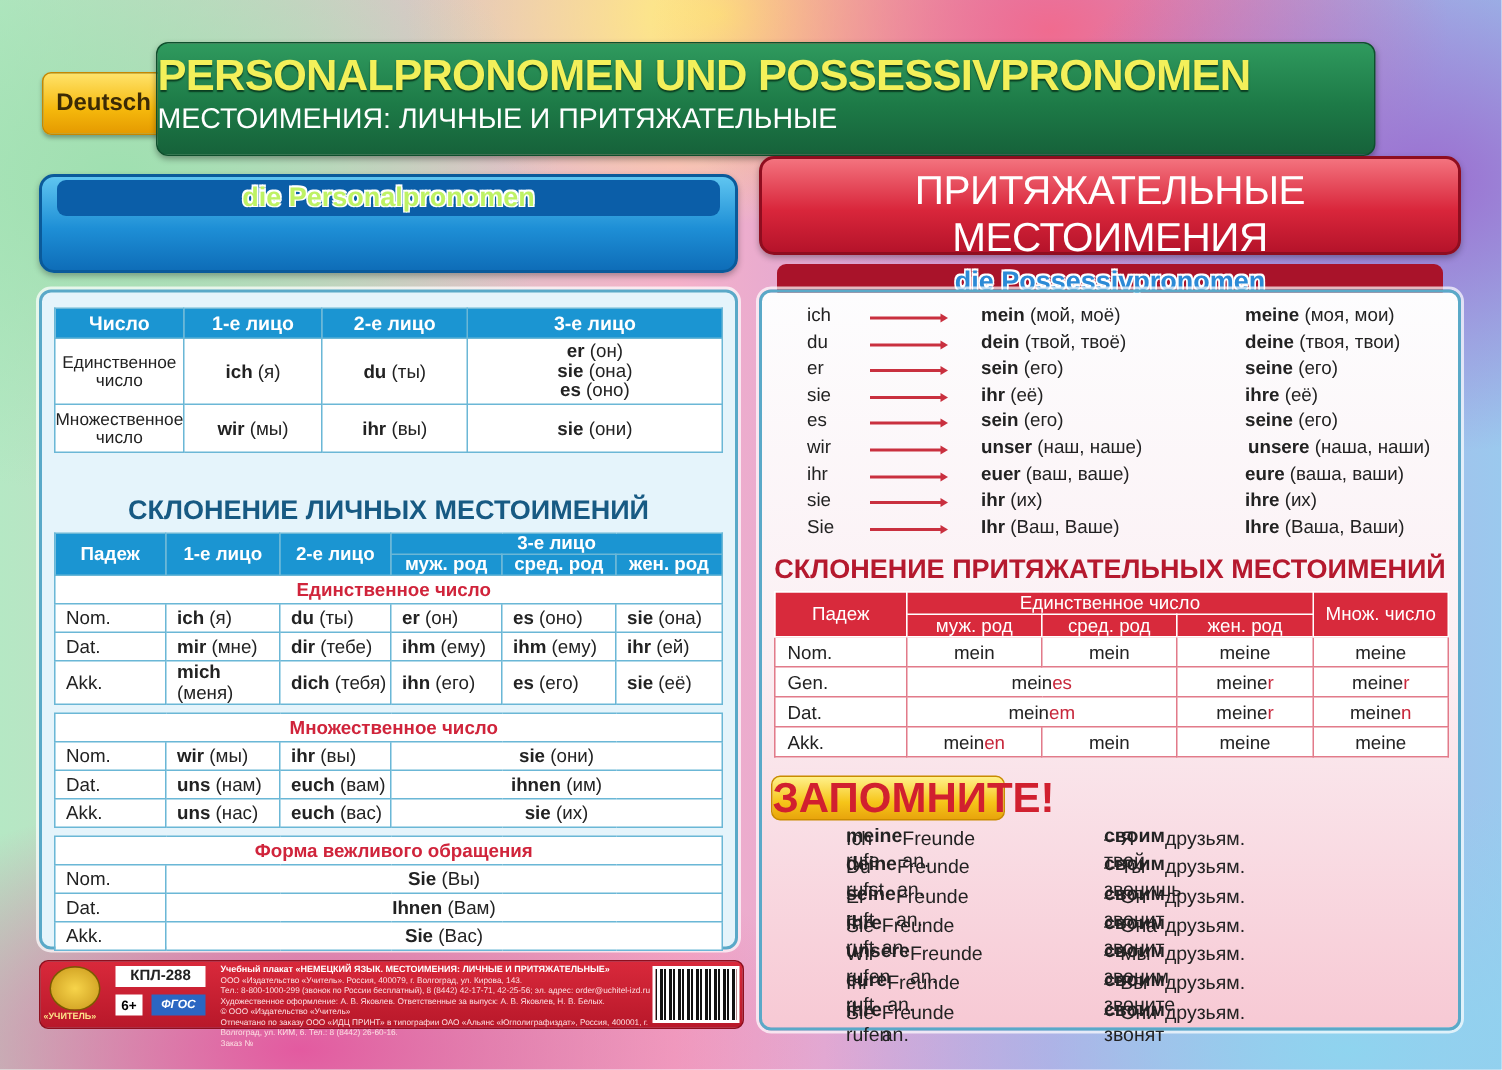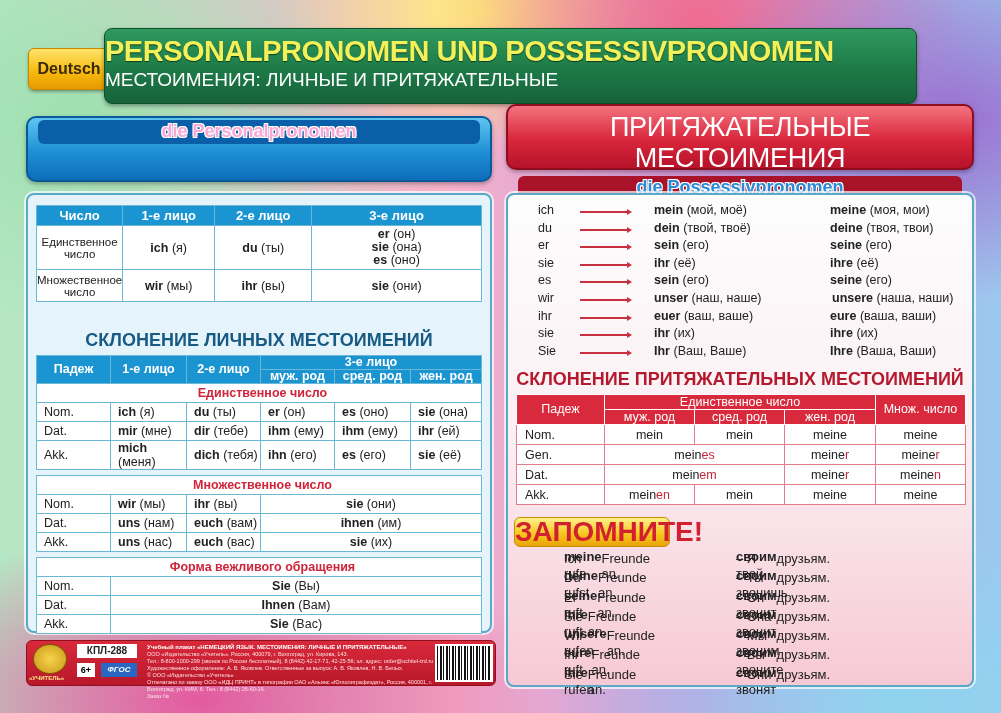--- a/index.html
+++ b/index.html
@@ -16,21 +16,21 @@
 
 .deutsch{left:28px;top:48px;width:82px;height:42px;border-radius:6px;background:linear-gradient(#ffe36a,#f5b80c 60%,#e59a00);border:1px solid #c78700;box-shadow:0 2px 3px rgba(0,0,0,.3);display:flex;align-items:center;justify-content:center;font-family:"Liberation Sans",sans-serif;font-weight:bold;font-size:16px;color:#3b2a05}
 .hdr{left:104px;top:28px;width:918px;max-width:813px;height:76px;border-radius:8px;background:linear-gradient(#2f9a5e,#1d7a47 55%,#16623a);border:1px solid #0f4f2d;box-shadow:0 2px 4px rgba(0,0,0,.35);}
 .hdr .t1{font-family:"Liberation Sans",sans-serif;font-weight:bold;color:#f3f05a;font-size:29px;letter-spacing:-0.5px;margin-top:6px;text-shadow:0 1px 1px #0a3d21}
 .hdr .t2{font-family:"Liberation Sans",sans-serif;color:#fff;font-size:19px;margin-top:1px}
 
 .ban{height:66px;border-radius:10px;text-align:center;box-shadow:0 2px 4px rgba(0,0,0,.3)}
 .ban .bt{font-family:"Liberation Sans",sans-serif;color:#fff;font-size:27px;padding-top:6px;letter-spacing:-.3px}
 .ban .bs{margin:2px 10px 0;height:24px;border-radius:6px;font-family:"Liberation Sans",sans-serif;font-weight:bold;font-size:18px;line-height:22px}
 .ban.blue{left:26px;top:116px;width:466px;background:linear-gradient(#5fc5f0,#1e8fd6 55%,#0e6db8);border:2px solid #0a5a9a}
-.ban.blue .bs{background:#0b5ea8;color:#f9a8d4;text-shadow:-1px -1px 0 #fff,1px -1px 0 #fff,-1px 1px 0 #fff,1px 1px 0 #fff}
+.ban.blue .bs{background:#0b5ea8;color:#bef264;text-shadow:-1px -1px 0 #fff,1px -1px 0 #fff,-1px 1px 0 #fff,1px 1px 0 #fff}
 .ban.red{left:506px;top:104px;width:468px;background:linear-gradient(#f3737e,#d9263b 55%,#b5132a);border:2px solid #8f0d1f}
 .ban.red .bs{background:#a9132a;color:#2c8ad6;text-shadow:-1px -1px 0 #fff,1px -1px 0 #fff,-1px 1px 0 #fff,1px 1px 0 #fff}
 
 .panel{border:2px solid #5aa9c8;border-radius:8px;box-shadow:0 0 0 2px rgba(255,255,255,.7)}
 .lpanel{left:26px;top:193px;width:466px;height:440px;background:#e5f4fb}
 .rpanel{left:506px;top:193px;width:468px;height:494px;background:linear-gradient(#fdfdfe 0%,#fbeff3 50%,#f7c9d4 100%)}
 table{border-collapse:collapse;font-family:"Liberation Sans",sans-serif;font-size:12.5px;color:#222}
 td,th{border:1px solid #6bb7d6}
 .bl th{background:#1b95d2;color:#fff;font-weight:bold;font-size:13px}
 .bl td{background:#fff}

